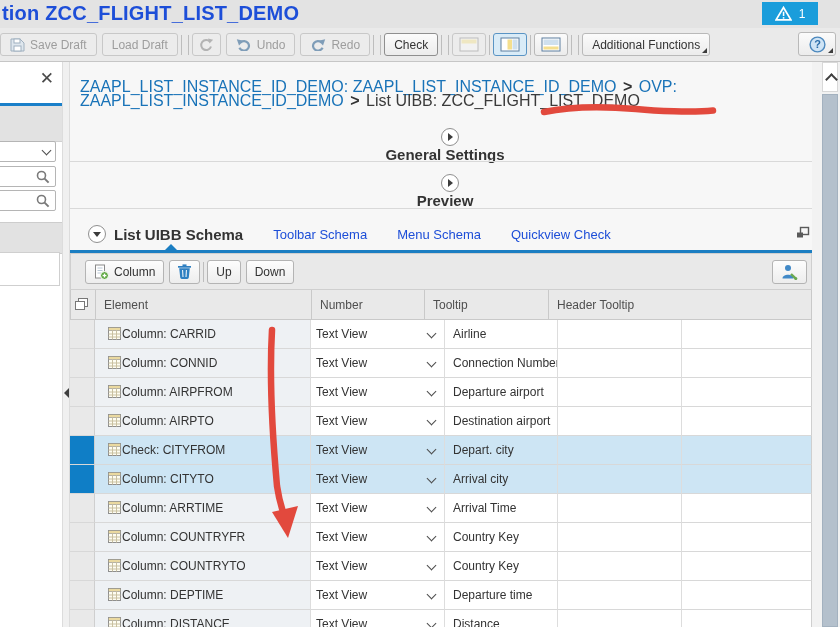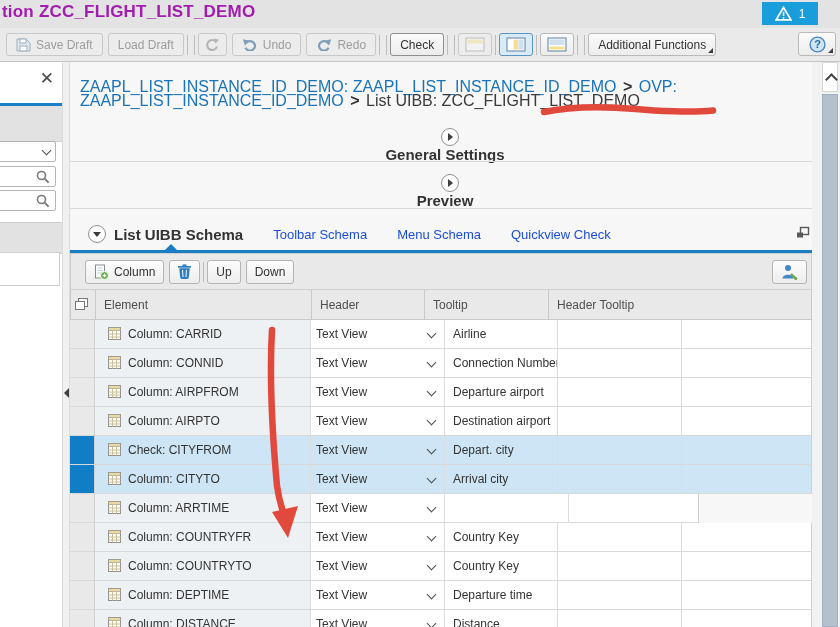--- a/index.html
+++ b/index.html
@@ -1,26 +1,26 @@
 <!DOCTYPE html>
 <html><head>
 <meta charset="utf-8">
 <style>
   html,body{margin:0;padding:0;}
   body{font-family:"Liberation Sans","DejaVu Sans",sans-serif;}
   .screen{position:relative;width:840px;height:627px;background:#f2f2f2;overflow:hidden;font-size:12px;color:#333;}
 
   
   .titlebar{position:absolute;left:0;top:0;width:840px;height:28px;background:#e3e3e3;}
-  .title{position:absolute;left:2px;top:2px;font-size:17px;font-weight:bold;color:#a21caf;letter-spacing:.2px;white-space:nowrap;}
+  .title{position:absolute;left:2px;top:2px;font-size:20px;font-weight:bold;color:#1d4ed8;letter-spacing:.2px;white-space:nowrap;}
   .msg-badge{position:absolute;left:762px;top:2px;width:56px;height:23px;background:#1a9ddb;display:flex;align-items:center;justify-content:center;gap:7px;color:#fff;cursor:pointer;}
   .msg-badge .cnt{font-size:12px;}
 
   
-  .toolbar{position:absolute;left:0;top:28px;width:840px;height:34px;background:#eaeaea;border-bottom:1px solid #c6c6c6;display:flex;align-items:center;padding-left:6px;box-sizing:border-box;}
+  .toolbar{position:absolute;left:0;top:28px;width:840px;height:34px;background:#eaeaea;border-bottom:1px solid #c6c6c6;display:flex;align-items:center;box-sizing:border-box;}
   .btn{display:inline-flex;align-items:center;gap:5px;height:23px;padding:0 9px;background:linear-gradient(#fbfbfb,#ececec);border:1px solid #b9b9b9;border-radius:3px;color:#333;white-space:nowrap;cursor:pointer;box-sizing:border-box;position:relative;}
   .btn.disabled{color:#9d9d9d;background:#ececec;border-color:#c8c8c8;}
   .btn.strong{border-color:#8f8f8f;}
   .btn.icon-only{padding:0 6px;}
   .btn.sel-layout{background:#d9ebf7;border-color:#5a94c4;}
   .sep{width:0;height:20px;border-left:1px solid #bdbdbd;margin:0 3px;}
   .gap{width:5px;}
   .corner-tri{position:absolute;right:2px;bottom:2px;width:0;height:0;border-left:5px solid transparent;border-bottom:5px solid #3c3c3c;}
   .help-btn{position:absolute;right:4px;top:4px;height:24px;width:38px;justify-content:center;}
 
@@ -61,21 +61,21 @@
 
   
   .tbl{position:absolute;left:0;top:228px;width:742px;}
   .thead,.trow{display:flex;width:742px;box-sizing:border-box;}
   .thead{height:30px;background:#e9e9e9;border:1px solid #c9c9c9;border-top:none;box-sizing:border-box;}
   .hcell{display:flex;align-items:center;padding-left:8px;color:#4f4f4f;border-right:1px solid #c9c9c9;box-sizing:border-box;}
   .hcell:last-child{border-right:none;}
   .trow{height:29px;}
   .cell{display:flex;align-items:center;border-right:1px solid #ddd;border-bottom:1px solid #d8d8d8;box-sizing:border-box;overflow:hidden;white-space:nowrap;}
   .c-sel{width:25px;background:#e9e9e9;border-right:1px solid #cfcfcf;}
-  .c-elem{width:216px;background:#eef1f4;padding-left:13px;gap:6px;}
+  .c-elem{width:216px;background:#eef1f4;padding-left:13px;gap:0;}
   .c-dtype{width:134px;background:#fff;padding-left:5px;position:relative;}
   .c-head{width:113px;background:#fff;padding-left:8px;}
   .c-tip{width:124px;background:#fff;}
   .c-htip{width:130px;background:#fff;border-right:1px solid #cfcfcf;}
   .h-sel{width:25px;padding-left:4px;}
   .h-elem{width:216px;}
   .h-dtype{width:134px;}
   .h-head{width:113px;}
   .h-tip{width:124px;}
   .h-htip{width:130px;}
@@ -304,21 +304,21 @@
 
     <div class="tbl">
       <div class="thead">
         <div class="hcell h-sel">
           <svg width="14" height="13">
               <rect x="3.5" y="0.5" width="9" height="8" fill="#fff" stroke="#777"></rect>
               <rect x="0.5" y="3.5" width="9" height="8" fill="#fff" stroke="#777"></rect>
             </svg>
         </div>
         <div class="hcell h-elem">Element</div>
-        <div class="hcell h-head">Header</div>
+        <div class="hcell h-head">Number</div>
         <div class="hcell h-tip">Tooltip</div>
         <div class="hcell h-htip">Header Tooltip</div>
       </div>
       <div id="table-body">
           <div class="trow">
             <div class="cell c-sel"></div>
             <div class="cell c-elem">
               <svg width="14" height="14">
                 <rect x="0.5" y="0.5" width="12" height="12" fill="#fefdf2" stroke="#8e8e8e"></rect>
                 <rect x="0.5" y="0.5" width="12" height="3" fill="#ead9a0" stroke="#8e8e8e" stroke-width="0.6"></rect>
@@ -463,20 +463,23 @@
                 <line x1="4.5" y1="3.5" x2="4.5" y2="12.5" stroke="#c9c0a0"></line>
                 <line x1="8.5" y1="3.5" x2="8.5" y2="12.5" stroke="#c9c0a0"></line>
                 <line x1="0.5" y1="7" x2="12.5" y2="7" stroke="#c9c0a0"></line>
                 <line x1="0.5" y1="10" x2="12.5" y2="10" stroke="#c9c0a0"></line>
               </svg>
               <span>Column: ARRTIME</span>
             </div>
             <div class="cell c-dtype">
               <span>Text View</span>
               <span class="chev"></span>
+            </div>
+            <div class="cell c-head">
+              <span>Arrival Time</span>
             </div>
             <div class="cell c-tip"></div>
             <div class="cell c-htip"></div>
           </div>
           <div class="trow">
             <div class="cell c-sel"></div>
             <div class="cell c-elem">
               <svg width="14" height="14">
                 <rect x="0.5" y="0.5" width="12" height="12" fill="#fefdf2" stroke="#8e8e8e"></rect>
                 <rect x="0.5" y="0.5" width="12" height="3" fill="#ead9a0" stroke="#8e8e8e" stroke-width="0.6"></rect>

